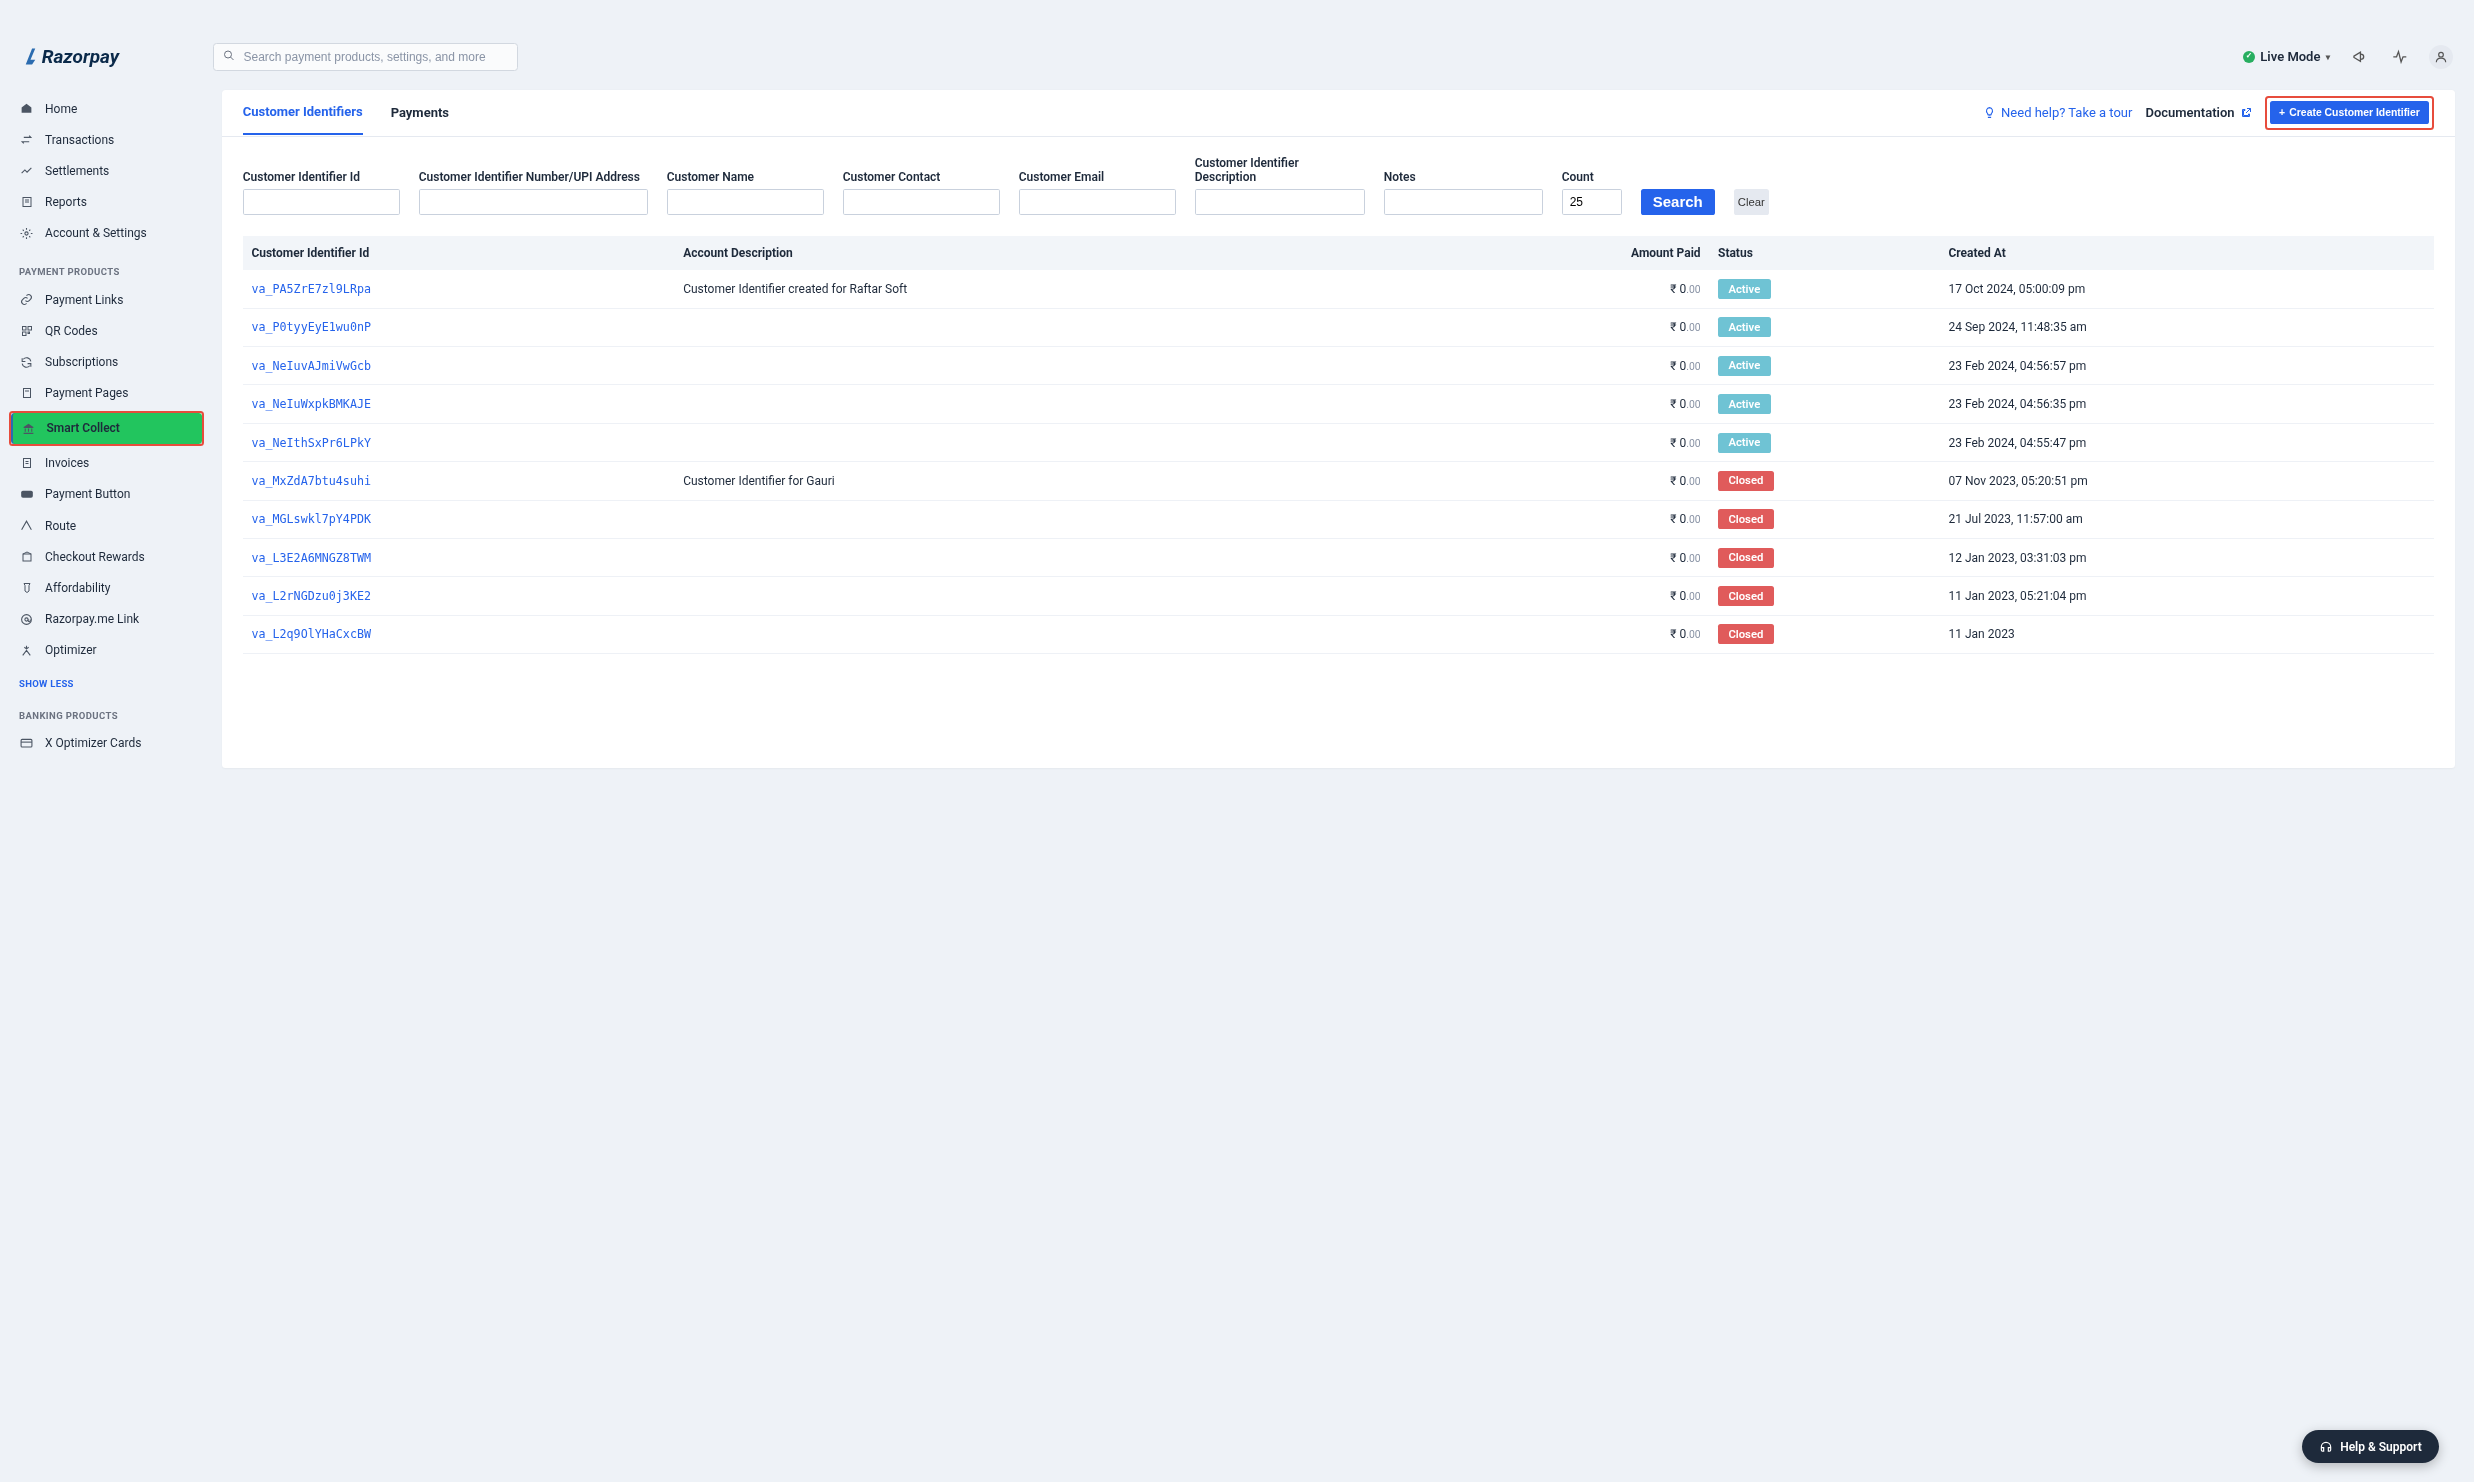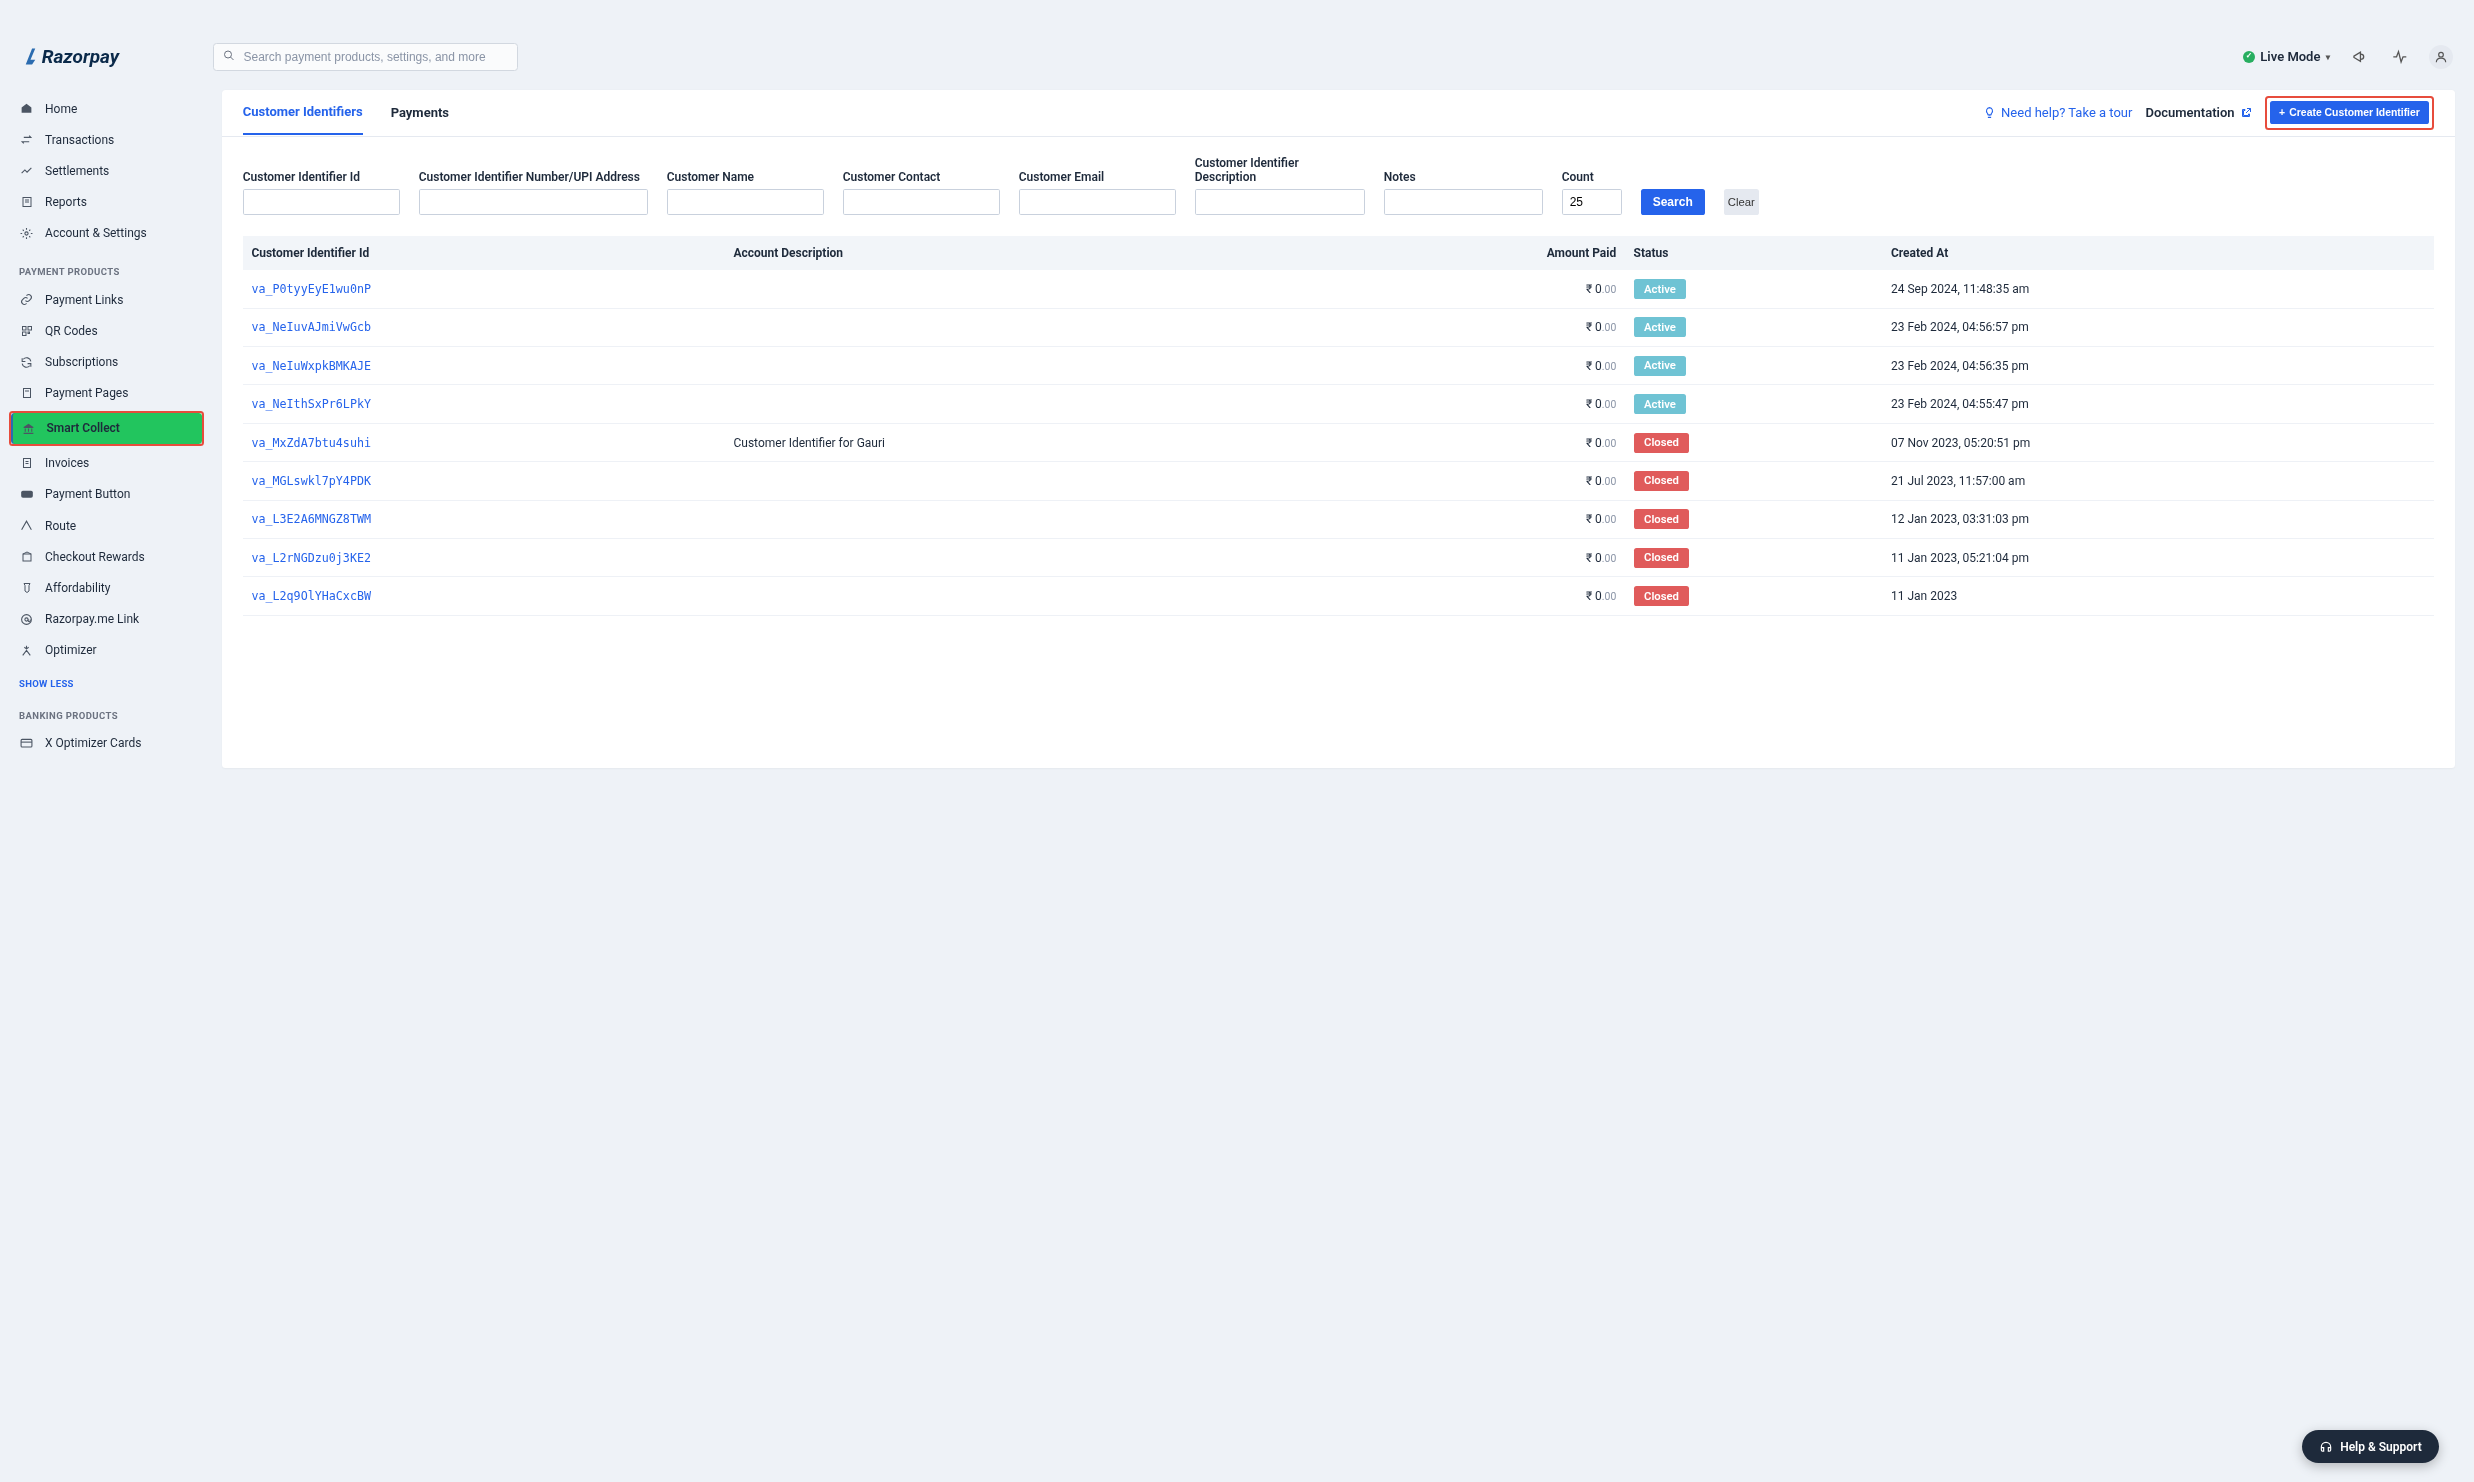--- a/index.html
+++ b/index.html
@@ -42,21 +42,21 @@
 .doc-dark { color: #1e2a3b; font-weight: 600; }
 .create-btn-wrap { border: 2.6px solid #e74c3c; padding: 3.5px; border-radius: 3.5px; }
 .create-btn { background: #2563eb; color: #fff; border: none; border-radius: 2.6px; padding: 6px 8.7px; font-size: 10.4px; font-weight: 600; display: flex; align-items: center; gap: 4.3px; cursor: pointer; }
 
 
 .filters { display: flex; flex-wrap: wrap; padding: 19px 21px 8.7px; gap: 15.6px 19px; align-items: flex-end; }
 .f-col { display: flex; flex-direction: column; gap: 5.2px; }
 .f-label { font-size: 12px; font-weight: 600; color: #1e2a3b; }
 .f-input { height: 26px; border: 0.9px solid #c9d1dd; border-radius: 1.7px; padding: 0 7px; font-size: 12px; background: #fff; }
 .w181 { width: 157px; } .w264 { width: 229px; } .w196 { width: 170px; } .w69 { width: 60px; } .w183 { width: 159px; }
-.btn-primary { background: #2563eb; color: #fff; border: none; border-radius: 2.6px; height: 26px; padding: 0 12px; font-weight: 600; cursor: pointer; font-size: 12px; }
+.btn-primary { background: #2563eb; color: #fff; border: none; border-radius: 2.6px; height: 26px; padding: 0 12px; font-weight: 600; cursor: pointer; font-size: 15px; }
 .btn-secondary { background: #e5e9f0; color: #333; border: none; border-radius: 2.6px; height: 26px; padding: 0 4px; cursor: pointer; font-size: 11.3px; }
 
 
 .table { width: calc(100% - 42px); margin: 12px 21px 21px; border-collapse: collapse; }
 .table th { text-align: left; background: #f2f5f9; padding: 10.4px 8.7px; font-weight: 700; font-size: 12px; color: #1e2a3b; }
 .table th.r, .table td.r { text-align: right; }
 .table td { padding: 8.7px 8.7px; border-bottom: 0.9px solid #eef1f6; font-size: 12px; vertical-align: middle; }
 .id-link { color: #2563eb; font-family: ui-monospace, Menlo, Consolas, monospace; font-size: 11.7px; cursor: pointer; }
 .amt { font-family: inherit; }
 .amt .dec { color: #8a94a6; font-size: 10.4px; }
@@ -354,20 +354,27 @@
         <tr>
           <th>Customer Identifier Id</th>
           <th>Account Description</th>
           <th class="r">Amount Paid</th>
           <th>Status</th>
           <th>Created At</th>
         </tr>
       </thead>
       <tbody id="tbody">
           <tr>
+            <td><a class="id-link">va_PA5ZrE7zl9LRpa</a></td>
+            <td>Customer Identifier created for Raftar Soft</td>
+            <td class="r amt">₹ 0<span class="dec">.00</span></td>
+            <td><span class="badge badge-active">Active</span></td>
+            <td>17 Oct 2024, 05:00:09 pm</td>
+          </tr>
+          <tr>
             <td><a class="id-link">va_P0tyyEyE1wu0nP</a></td>
             <td></td>
             <td class="r amt">₹ 0<span class="dec">.00</span></td>
             <td><span class="badge badge-active">Active</span></td>
             <td>24 Sep 2024, 11:48:35 am</td>
           </tr>
           <tr>
             <td><a class="id-link">va_NeIuvAJmiVwGcb</a></td>
             <td></td>
             <td class="r amt">₹ 0<span class="dec">.00</span></td>

